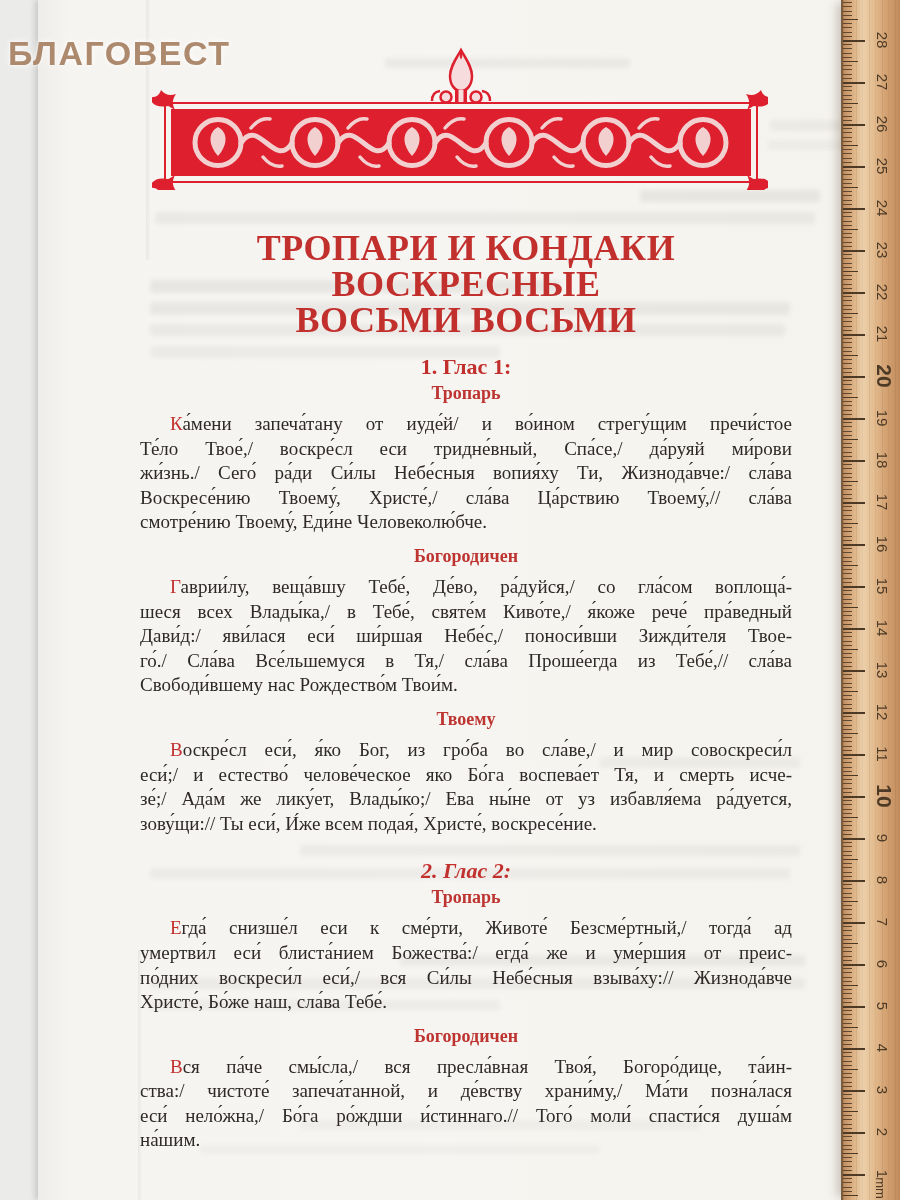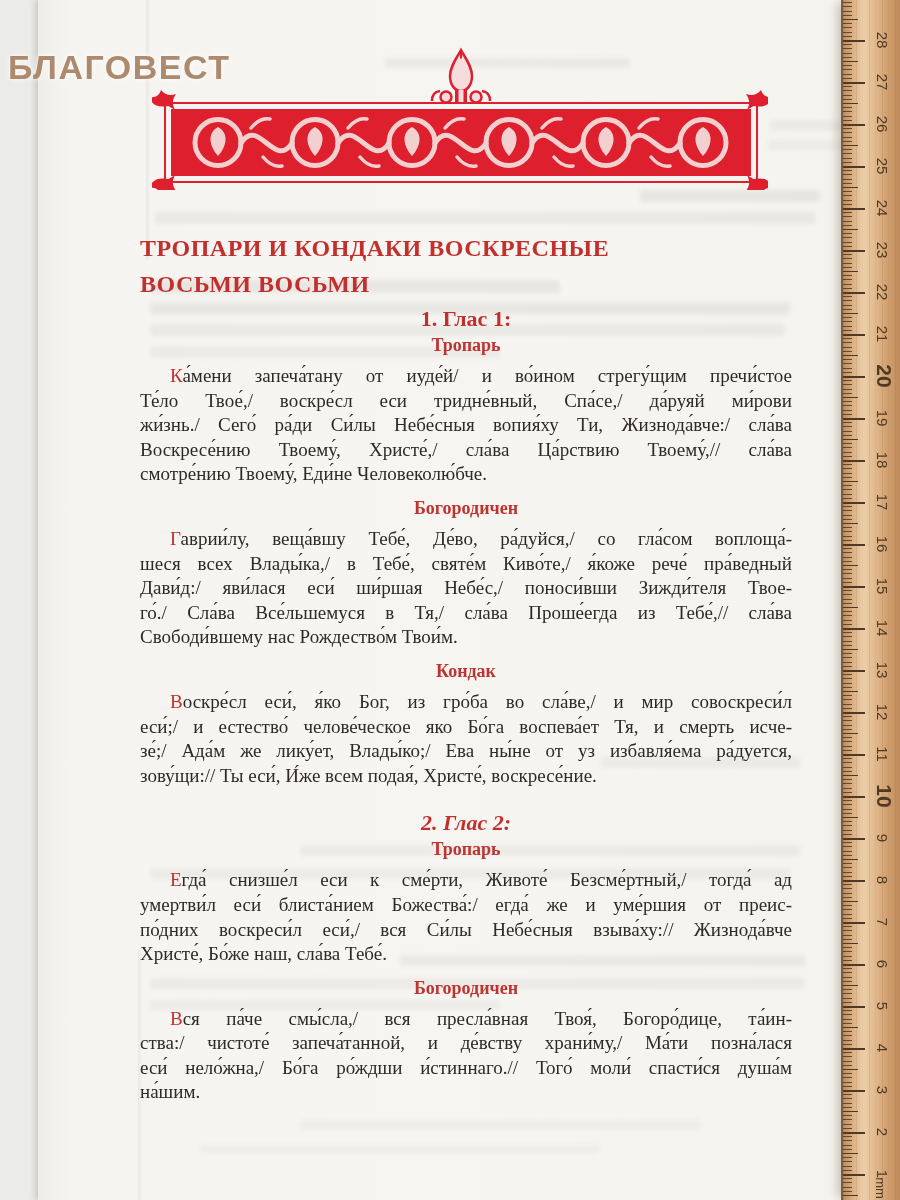--- a/index.html
+++ b/index.html
@@ -16,40 +16,40 @@
   .page-crease{
     position:absolute;left:108px;top:0;width:5px;height:260px;
     background:linear-gradient(90deg,rgba(0,0,0,.05),rgba(0,0,0,0));
   }
   .page-crease2{
     position:absolute;left:100px;top:950px;width:4px;height:250px;
     background:linear-gradient(90deg,rgba(0,0,0,.05),rgba(0,0,0,0));
   }
   
   .watermark{
-    position:absolute;left:8px;top:48px;z-index:6;
+    position:absolute;left:8px;top:34px;z-index:6;
     font-family:"Liberation Sans",sans-serif;font-weight:bold;
     font-size:34px;letter-spacing:1.5px;color:#ad8a6d;
     text-shadow:0 0 6px rgba(255,255,255,.95),0 0 2px rgba(255,255,255,.85);
   }
   
   .st{
     position:absolute;z-index:1;filter:blur(2px);border-radius:3px;
     background:rgba(122,120,116,1);
   }
   
   .ornament{position:absolute;left:152px;top:40px;z-index:2;}
   
   .text-column{
     position:absolute;left:140px;top:230px;width:652px;z-index:3;
     color:#2e2a29;
   }
   .title{
-    font-weight:bold;color:#c2302e;
-    font-size:24px;line-height:36px;letter-spacing:.5px;margin-bottom:4px;
+    text-align:center;font-weight:bold;color:#c2302e;
+    font-size:36px;line-height:36px;letter-spacing:.5px;margin-bottom:16px;
   }
   .glas-heading{
     text-align:center;font-weight:bold;color:#c2302e;
     font-size:22px;line-height:26px;margin-top:14px;margin-bottom:2px;
   }
   .glas-heading.first{margin-top:0;}
   .g2{margin-top:22px;font-style:italic;}
   .small-heading{
     text-align:center;font-weight:bold;color:#bd3431;
     font-size:18px;line-height:22px;margin-bottom:8px;margin-top:0;
@@ -188,21 +188,21 @@
         <div class="tline tlast">смотре́нию Твоему́, Еди́не Человеколю́бче.</div>
       </div>
       <div class="small-heading">Богородичен</div>
       <div class="para">
         <div class="tline tfirst"><span class="initial">Г</span>аврии́лу, веща́вшу Тебе́, Де́во, ра́дуйся,/ со гла́сом воплоща́-</div>
         <div class="tline">шеся всех Влады́ка,/ в Тебе́, святе́м Киво́те,/ я́коже рече́ пра́ведный</div>
         <div class="tline">Дави́д:/ яви́лася еси́ ши́ршая Небе́с,/ поноси́вши Зижди́теля Твое-</div>
         <div class="tline">го́./ Сла́ва Все́льшемуся в Тя,/ сла́ва Проше́егда из Тебе́,// сла́ва</div>
         <div class="tline tlast">Свободи́вшему нас Рождество́м Твои́м.</div>
       </div>
-      <div class="small-heading">Кондак</div>
+      <div class="small-heading">Твоему</div>
       <div class="para">
         <div class="tline tfirst"><span class="initial">В</span>оскре́сл еси́, я́ко Бог, из гро́ба во сла́ве,/ и мир совоскреси́л</div>
         <div class="tline">еси́;/ и естество́ челове́ческое яко Бо́га воспева́ет Тя, и смерть исче-</div>
         <div class="tline">зе́;/ Ада́м же лику́ет, Влады́ко;/ Ева ны́не от уз избавля́ема ра́дуется,</div>
         <div class="tline tlast">зову́щи:// Ты еси́, И́же всем подая́, Христе́, воскресе́ние.</div>
       </div>
       <div class="glas-heading g2">2. Глас 2:</div>
       <div class="small-heading">Тропарь</div>
       <div class="para">
         <div class="tline tfirst"><span class="initial">Е</span>гда́ снизше́л еси к сме́рти, Животе́ Безсме́ртный,/ тогда́ ад</div>

